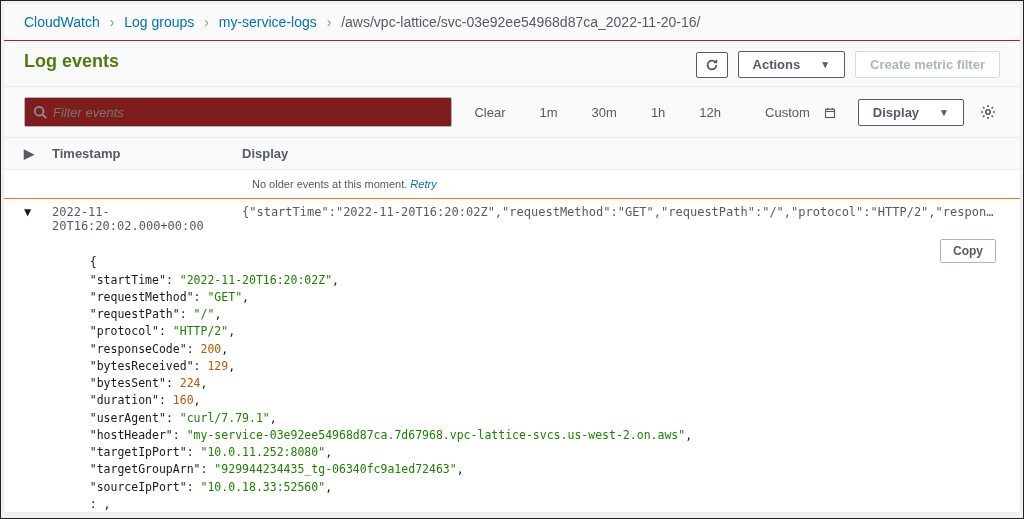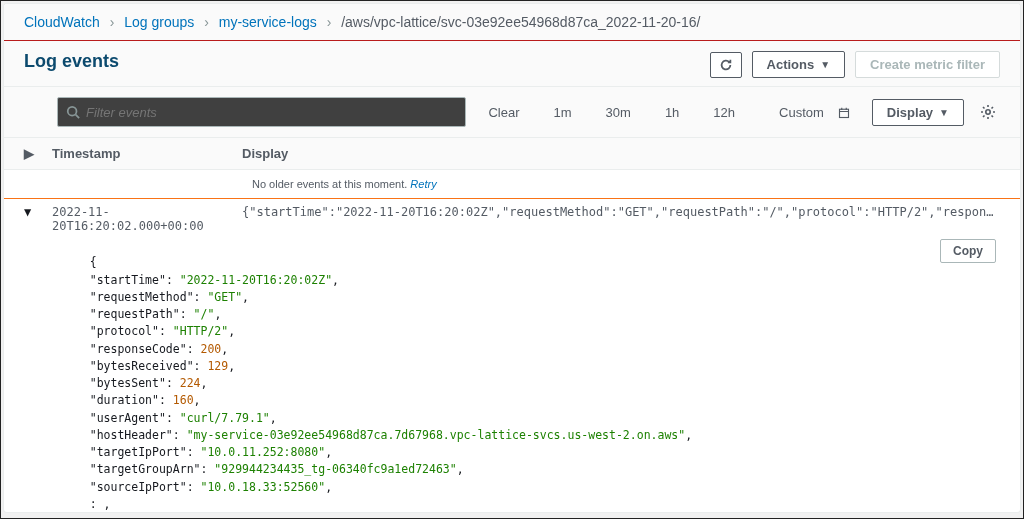--- a/index.html
+++ b/index.html
@@ -40,21 +40,21 @@
     justify-content: space-between;
     align-items: flex-start;
     padding: 10px 20px 8px;
     background: #fafafa;
     border-bottom: 1px solid #eaeded;
   }
   .header-left h1 {
     margin: 0 0 2px;
     font-size: 18px;
     font-weight: 700;
-    color: #0c4a6e;
+    color: #4d7c0f;
   }
   .header-left .sub {
     font-size: 12px;
     color: #545b64;
   }
   .header-left .sub a { color: #0073bb; text-decoration: none; }
   .ext-icon {
     display: inline-block;
     vertical-align: text-bottom;
     margin-left: 4px;
@@ -63,21 +63,21 @@
   .btn {
     border: 1px solid #545b64;
     background: #fff;
     color: #545b64;
     padding: 5px 14px;
     font-size: 13px;
     border-radius: 2px;
     cursor: pointer;
     display: inline-flex;
     align-items: center;
-    gap: 6px;
+    gap: 20px;
     font-weight: 700;
   }
   .btn.disabled {
     border-color: #d5dbdb;
     color: #aab7b8;
     cursor: default;
   }
   .btn .caret { font-size: 10px; }
   .icon-btn {
     border: 1px solid #545b64;
@@ -96,24 +96,23 @@
     gap: 12px;
     background: #fafafa;
     border-bottom: 1px solid #eaeded;
   }
   .search {
     flex: 1;
     display: flex;
     align-items: center;
     border: 1px solid #aab7b8;
     border-radius: 2px;
-    background: #404040;
+    background: #7f1d1d;
     padding: 0 8px;
     height: 30px;
-    margin-left: 33px;
   }
   .search svg { flex: none; }
   .search input {
     border: none;
     outline: none;
     flex: 1;
     font-size: 13px;
     padding: 4px 6px;
     background: transparent;
     font-style: italic;

